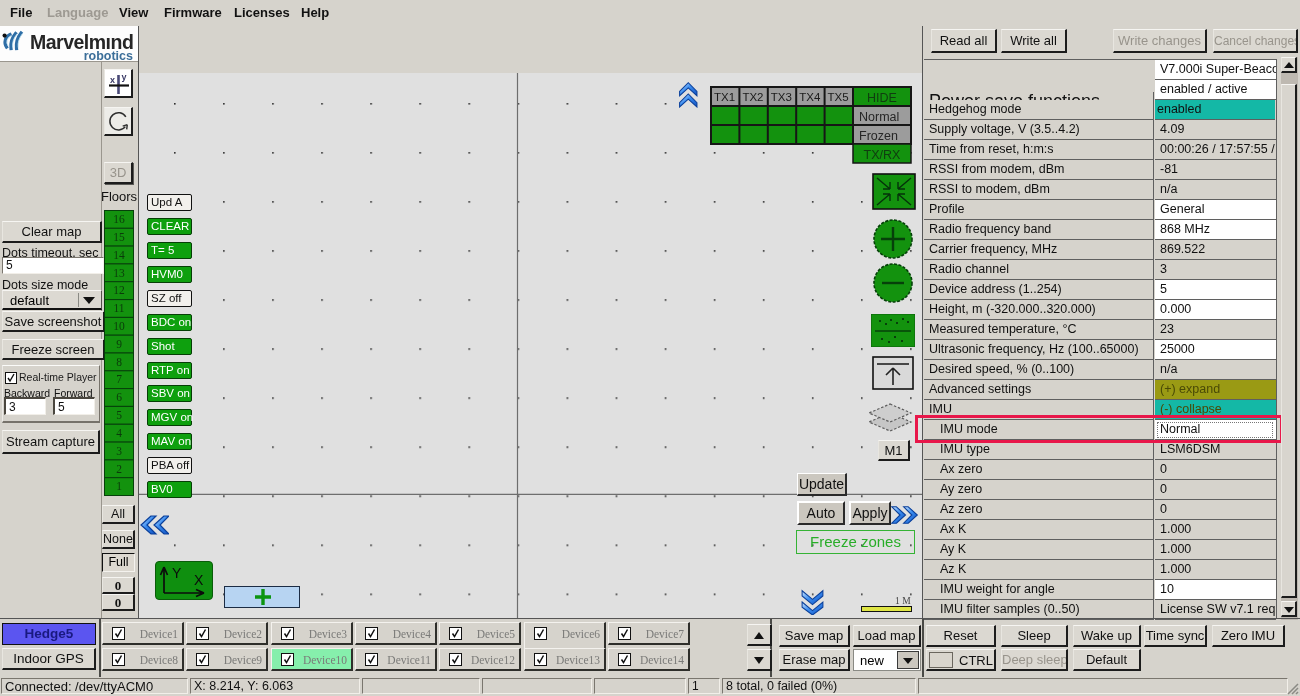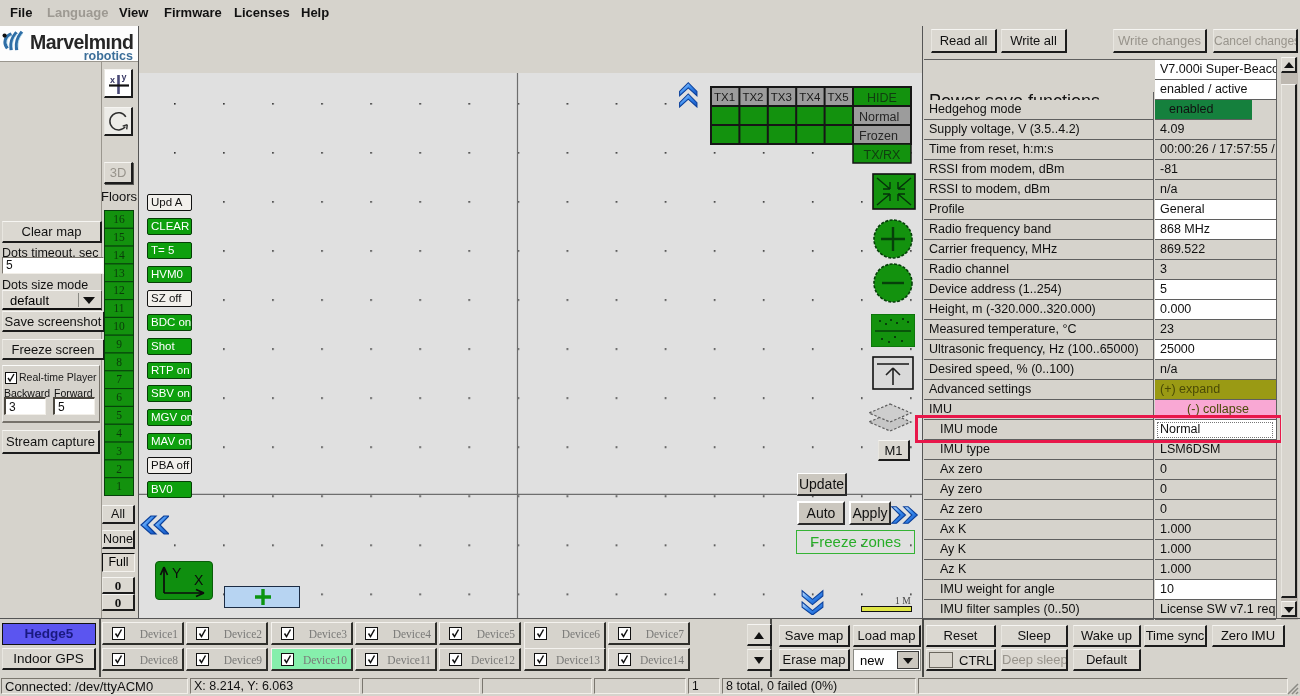--- a/index.html
+++ b/index.html
@@ -323,21 +323,21 @@
   <div class="abs" style="left:0;top:0;width:1px;height:592px;background:#555;"></div>
   <div class="btn3" style="left:9px;top:3px;width:66px;height:24px;line-height:22px;">Read all</div>
   <div class="btn3" style="left:79px;top:3px;width:66px;height:24px;line-height:22px;">Write all</div>
   <div class="btn3" style="left:191px;top:3px;width:94px;height:24px;line-height:22px;color:#98948c;">Write changes</div>
   <div class="btn3" style="left:291px;top:3px;width:85px;height:24px;line-height:22px;color:#98948c;font-size:12px;">Cancel changes</div>
   <div class="abs" style="left:2px;top:33px;width:353px;height:560px;border-top:1px solid #5f5f5f;"></div>
   <div class="abs" style="left:233px;top:34px;width:121px;height:20px;background:#fff;border-bottom:1px solid #5f5f5f;font-size:12.5px;color:#111;line-height:19px;padding-left:5px;overflow:hidden;white-space:nowrap;">V7.000i Super-Beacon</div>
   <div class="abs" style="left:2px;top:54px;width:230px;height:20px;background:#d6d3cc;border-bottom:1px solid #5f5f5f;border-right:1px solid #5f5f5f;font-size:18px;color:#111;line-height:19px;padding-left:5px;overflow:hidden;white-space:nowrap;margin-top:12px;">Power save functions</div>
   <div class="abs" style="left:233px;top:54px;width:121px;height:20px;background:#fff;border-bottom:1px solid #5f5f5f;font-size:12.5px;color:#111;line-height:19px;padding-left:5px;overflow:hidden;white-space:nowrap;">enabled / active</div>
   <div class="abs" style="left:2px;top:74px;width:230px;height:20px;background:#d6d3cc;border-bottom:1px solid #5f5f5f;border-right:1px solid #5f5f5f;font-size:12.5px;color:#111;line-height:19px;padding-left:5px;overflow:hidden;white-space:nowrap;">Hedgehog mode</div>
-  <div class="abs" style="left:233px;top:74px;width:97px;height:20px;background:#15803d;border-bottom:1px solid #5f5f5f;font-size:12.5px;color:#111;line-height:19px;padding-left:14px;overflow:hidden;white-space:nowrap;">enabled</div>
+  <div class="abs" style="left:233px;top:74px;width:120px;height:20px;background:#14b8a6;border-bottom:1px solid #5f5f5f;font-size:12.5px;color:#111;line-height:19px;padding-left:2px;overflow:hidden;white-space:nowrap;">enabled</div>
   <div class="abs" style="left:2px;top:94px;width:230px;height:20px;background:#d6d3cc;border-bottom:1px solid #5f5f5f;border-right:1px solid #5f5f5f;font-size:12.5px;color:#111;line-height:19px;padding-left:5px;overflow:hidden;white-space:nowrap;">Supply voltage, V (3.5..4.2)</div>
   <div class="abs" style="left:233px;top:94px;width:121px;height:20px;background:#d6d3cc;border-bottom:1px solid #5f5f5f;font-size:12.5px;color:#111;line-height:19px;padding-left:5px;overflow:hidden;white-space:nowrap;">4.09</div>
   <div class="abs" style="left:2px;top:114px;width:230px;height:20px;background:#d6d3cc;border-bottom:1px solid #5f5f5f;border-right:1px solid #5f5f5f;font-size:12.5px;color:#111;line-height:19px;padding-left:5px;overflow:hidden;white-space:nowrap;">Time from reset, h:m:s</div>
   <div class="abs" style="left:233px;top:114px;width:121px;height:20px;background:#d6d3cc;border-bottom:1px solid #5f5f5f;font-size:12.5px;color:#111;line-height:19px;padding-left:5px;overflow:hidden;white-space:nowrap;">00:00:26 / 17:57:55 / (</div>
   <div class="abs" style="left:2px;top:134px;width:230px;height:20px;background:#d6d3cc;border-bottom:1px solid #5f5f5f;border-right:1px solid #5f5f5f;font-size:12.5px;color:#111;line-height:19px;padding-left:5px;overflow:hidden;white-space:nowrap;">RSSI from modem, dBm</div>
   <div class="abs" style="left:233px;top:134px;width:121px;height:20px;background:#d6d3cc;border-bottom:1px solid #5f5f5f;font-size:12.5px;color:#111;line-height:19px;padding-left:5px;overflow:hidden;white-space:nowrap;">-81</div>
   <div class="abs" style="left:2px;top:154px;width:230px;height:20px;background:#d6d3cc;border-bottom:1px solid #5f5f5f;border-right:1px solid #5f5f5f;font-size:12.5px;color:#111;line-height:19px;padding-left:5px;overflow:hidden;white-space:nowrap;">RSSI to modem, dBm</div>
   <div class="abs" style="left:233px;top:154px;width:121px;height:20px;background:#d6d3cc;border-bottom:1px solid #5f5f5f;font-size:12.5px;color:#111;line-height:19px;padding-left:5px;overflow:hidden;white-space:nowrap;">n/a</div>
   <div class="abs" style="left:2px;top:174px;width:230px;height:20px;background:#d6d3cc;border-bottom:1px solid #5f5f5f;border-right:1px solid #5f5f5f;font-size:12.5px;color:#111;line-height:19px;padding-left:5px;overflow:hidden;white-space:nowrap;">Profile</div>
   <div class="abs" style="left:233px;top:174px;width:121px;height:20px;background:#fff;border-bottom:1px solid #5f5f5f;font-size:12.5px;color:#111;line-height:19px;padding-left:5px;overflow:hidden;white-space:nowrap;">General</div>
@@ -353,21 +353,21 @@
   <div class="abs" style="left:233px;top:274px;width:121px;height:20px;background:#fff;border-bottom:1px solid #5f5f5f;font-size:12.5px;color:#111;line-height:19px;padding-left:5px;overflow:hidden;white-space:nowrap;">0.000</div>
   <div class="abs" style="left:2px;top:294px;width:230px;height:20px;background:#d6d3cc;border-bottom:1px solid #5f5f5f;border-right:1px solid #5f5f5f;font-size:12.5px;color:#111;line-height:19px;padding-left:5px;overflow:hidden;white-space:nowrap;">Measured temperature, °C</div>
   <div class="abs" style="left:233px;top:294px;width:121px;height:20px;background:#d6d3cc;border-bottom:1px solid #5f5f5f;font-size:12.5px;color:#111;line-height:19px;padding-left:5px;overflow:hidden;white-space:nowrap;">23</div>
   <div class="abs" style="left:2px;top:314px;width:230px;height:20px;background:#d6d3cc;border-bottom:1px solid #5f5f5f;border-right:1px solid #5f5f5f;font-size:12.5px;color:#111;line-height:19px;padding-left:5px;overflow:hidden;white-space:nowrap;">Ultrasonic frequency, Hz (100..65000)</div>
   <div class="abs" style="left:233px;top:314px;width:121px;height:20px;background:#fff;border-bottom:1px solid #5f5f5f;font-size:12.5px;color:#111;line-height:19px;padding-left:5px;overflow:hidden;white-space:nowrap;">25000</div>
   <div class="abs" style="left:2px;top:334px;width:230px;height:20px;background:#d6d3cc;border-bottom:1px solid #5f5f5f;border-right:1px solid #5f5f5f;font-size:12.5px;color:#111;line-height:19px;padding-left:5px;overflow:hidden;white-space:nowrap;">Desired speed, % (0..100)</div>
   <div class="abs" style="left:233px;top:334px;width:121px;height:20px;background:#d6d3cc;border-bottom:1px solid #5f5f5f;font-size:12.5px;color:#111;line-height:19px;padding-left:5px;overflow:hidden;white-space:nowrap;">n/a</div>
   <div class="abs" style="left:2px;top:354px;width:230px;height:20px;background:#d6d3cc;border-bottom:1px solid #5f5f5f;border-right:1px solid #5f5f5f;font-size:12.5px;color:#111;line-height:19px;padding-left:5px;overflow:hidden;white-space:nowrap;">Advanced settings</div>
   <div class="abs" style="left:233px;top:354px;width:121px;height:20px;background:#9a9a14;border-bottom:1px solid #5f5f5f;font-size:12.5px;color:#4a4a06;line-height:19px;padding-left:5px;overflow:hidden;white-space:nowrap;">(+) expand</div>
   <div class="abs" style="left:2px;top:374px;width:230px;height:20px;background:#d6d3cc;border-bottom:1px solid #5f5f5f;border-right:1px solid #5f5f5f;font-size:12.5px;color:#111;line-height:19px;padding-left:5px;overflow:hidden;white-space:nowrap;">IMU</div>
-  <div class="abs" style="left:233px;top:374px;width:121px;height:20px;background:#f9a8d4;border-bottom:1px solid #5f5f5f;font-size:12.5px;color:#4a4a06;line-height:19px;padding-left:5px;overflow:hidden;white-space:nowrap;text-align:center;">(-) collapse</div>
+  <div class="abs" style="left:233px;top:374px;width:121px;height:20px;background:#14b8a6;border-bottom:1px solid #5f5f5f;font-size:12.5px;color:#4a4a06;line-height:19px;padding-left:5px;overflow:hidden;white-space:nowrap;">(-) collapse</div>
   <div class="abs" style="left:2px;top:394px;width:230px;height:20px;background:#d6d3cc;border-bottom:1px solid #5f5f5f;border-right:1px solid #5f5f5f;font-size:12.5px;color:#111;line-height:19px;padding-left:16px;overflow:hidden;white-space:nowrap;">IMU mode</div>
   <div class="abs" style="left:233px;top:394px;width:121px;height:20px;background:#fff;border-bottom:1px solid #5f5f5f;font-size:12.5px;color:#111;line-height:19px;padding-left:5px;overflow:hidden;white-space:nowrap;">Normal</div>
   <div class="abs" style="left:2px;top:414px;width:230px;height:20px;background:#d6d3cc;border-bottom:1px solid #5f5f5f;border-right:1px solid #5f5f5f;font-size:12.5px;color:#111;line-height:19px;padding-left:16px;overflow:hidden;white-space:nowrap;">IMU type</div>
   <div class="abs" style="left:233px;top:414px;width:121px;height:20px;background:#d6d3cc;border-bottom:1px solid #5f5f5f;font-size:12.5px;color:#111;line-height:19px;padding-left:5px;overflow:hidden;white-space:nowrap;">LSM6DSM</div>
   <div class="abs" style="left:2px;top:434px;width:230px;height:20px;background:#d6d3cc;border-bottom:1px solid #5f5f5f;border-right:1px solid #5f5f5f;font-size:12.5px;color:#111;line-height:19px;padding-left:16px;overflow:hidden;white-space:nowrap;">Ax zero</div>
   <div class="abs" style="left:233px;top:434px;width:121px;height:20px;background:#d6d3cc;border-bottom:1px solid #5f5f5f;font-size:12.5px;color:#111;line-height:19px;padding-left:5px;overflow:hidden;white-space:nowrap;">0</div>
   <div class="abs" style="left:2px;top:454px;width:230px;height:20px;background:#d6d3cc;border-bottom:1px solid #5f5f5f;border-right:1px solid #5f5f5f;font-size:12.5px;color:#111;line-height:19px;padding-left:16px;overflow:hidden;white-space:nowrap;">Ay zero</div>
   <div class="abs" style="left:233px;top:454px;width:121px;height:20px;background:#d6d3cc;border-bottom:1px solid #5f5f5f;font-size:12.5px;color:#111;line-height:19px;padding-left:5px;overflow:hidden;white-space:nowrap;">0</div>
   <div class="abs" style="left:2px;top:474px;width:230px;height:20px;background:#d6d3cc;border-bottom:1px solid #5f5f5f;border-right:1px solid #5f5f5f;font-size:12.5px;color:#111;line-height:19px;padding-left:16px;overflow:hidden;white-space:nowrap;">Az zero</div>
   <div class="abs" style="left:233px;top:474px;width:121px;height:20px;background:#d6d3cc;border-bottom:1px solid #5f5f5f;font-size:12.5px;color:#111;line-height:19px;padding-left:5px;overflow:hidden;white-space:nowrap;">0</div>

